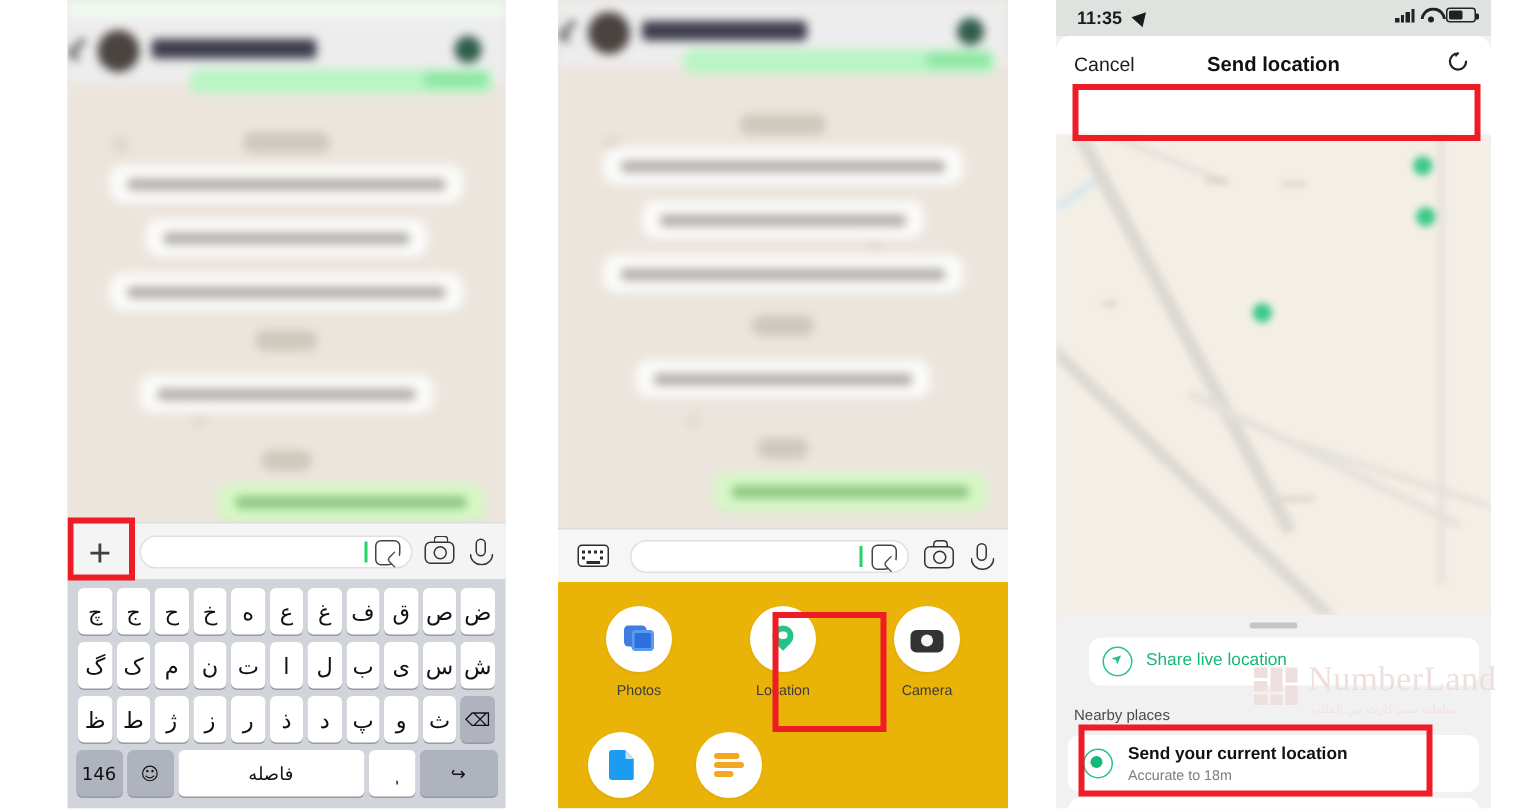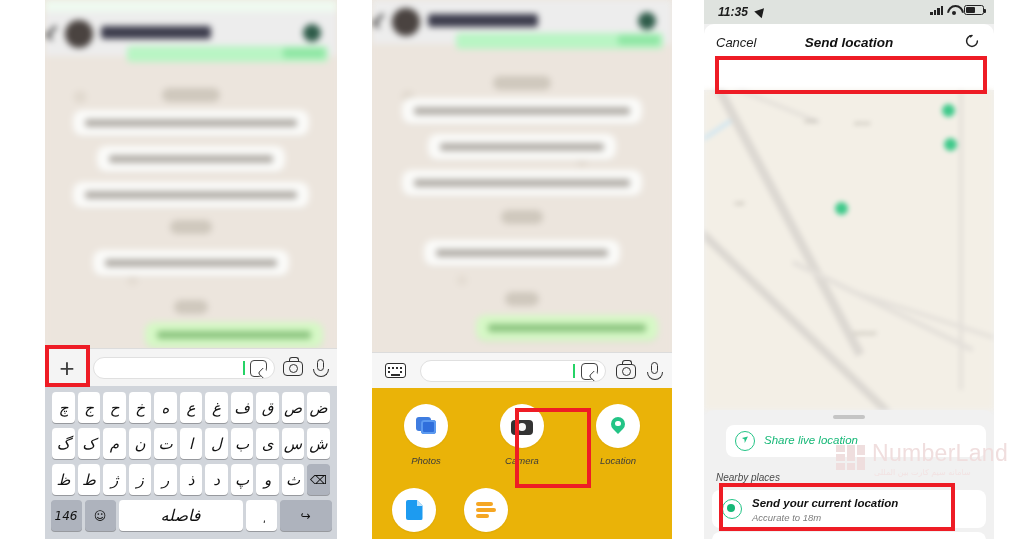--- a/index.html
+++ b/index.html
@@ -5,21 +5,21 @@
   * { box-sizing: border-box; margin: 0; padding: 0; }
   html, body {
     width: 1024px; height: 539px;
     background: #ffffff;
     font-family: "Liberation Sans", sans-serif;
     overflow: hidden;
   }
   .stage { position: relative; width: 1024px; height: 539px; background: #fff; }
 
   
-  .panel { position: absolute; top: 0; height: 539px; overflow: hidden; background: #ece5dd; font-style: italic; }
+  .panel { position: absolute; top: 0; height: 539px; overflow: hidden; background: #ece5dd; }
   #panel1 { left: 45px;  width: 292px; }
   #panel2 { left: 372px; width: 300px; }
   #panel3 { left: 704px; width: 290px; }
 
   
   .chat { position: absolute; left: 0; right: 0; top: 0; bottom: 0;
           background: #ece5dd; filter: blur(3.2px); }
   .chat-wall { position: absolute; inset: 0;
       background:
         radial-gradient(circle at 12% 18%, rgba(200,190,175,.30) 0 6px, transparent 7px),
@@ -94,21 +94,21 @@
 
   
   .kbd { position:absolute; left:0; right:0; bottom:0; background:#d1d5db; }
   .krow { display:flex; justify-content:center; gap:3px; margin-bottom:5px; }
   .key { background:#fff; border-radius:4px; height:31px; width:22.5px;
          display:flex; align-items:center; justify-content:center;
          font-size:15px; color:#111; box-shadow:0 1px 0 rgba(0,0,0,.28);
          font-family:"DejaVu Sans", sans-serif; }
   .key.fn { background:#aeb3bd; }
   .key.num { width:31px; font-size:12px; }
-  .key.space { width:124px; font-size:16px; }
+  .key.space { width:124px; font-size:12px; }
   .key.ret { width:52px; background:#aeb3bd; }
   .key.sm { font-size:12px; }
 
   
   .att { position:absolute; left:0; right:0; bottom:0; background:#eab308; }
   .att-grid { display:flex; padding:0 6px; }
   .att-cell { flex:1; display:flex; flex-direction:column; align-items:center; }
   .att-circ { width:44px; height:44px; border-radius:50%; background:#fff;
               display:flex; align-items:center; justify-content:center;
               box-shadow:0 1px 2px rgba(0,0,0,.06); }
@@ -211,21 +211,21 @@
   .cur-t2 { position:absolute; left:40px; top:22px; font-size:9.5px; color:#7c7c7c; }
   .cur-card-next { position:absolute; left:8px; right:8px; top:122px; height:20px;
             background:#fff; border-radius:8px 8px 0 0; }
 
   
   .wm { position:absolute; left:836px; top:441px; width:186px; height:44px;
         pointer-events:none; }
   .wm-logo { position:absolute; left:0; top:4px; width:30px; height:26px; }
   .wm-logo i { position:absolute; background:#efdede; display:block; }
   .wm-txt { position:absolute; left:36px; top:-1px; font-size:23px; color:#f0dede;
-            letter-spacing:.3px; font-family:Liberation Sans, sans-serif; }
+            letter-spacing:.3px; font-family:Liberation Serif, serif; }
   .wm-sub { position:absolute; left:38px; top:27px; font-size:8px; color:#f2e2e2;
             font-family:"DejaVu Sans", sans-serif; direction:rtl; }
 
   
   .hl { position:absolute; border:4px solid #ee1c25; }
 </style>
 </head>
 <body>
 
 <div class="stage">
@@ -367,29 +367,29 @@
     <div class="att" style="top:388px; bottom:0; padding-top:16px;">
       <div class="att-grid" id="attrow1">
           <div class="att-cell">
             <div class="att-circ">
               <span class="photos-ic"></span>
             </div>
             <div class="att-lbl">Photos</div>
           </div>
           <div class="att-cell">
             <div class="att-circ">
+              <span class="pin"></span>
+            </div>
+            <div class="att-lbl">Location</div>
+          </div>
+          <div class="att-cell">
+            <div class="att-circ">
               <span class="cam-ic"></span>
             </div>
             <div class="att-lbl">Camera</div>
-          </div>
-          <div class="att-cell">
-            <div class="att-circ">
-              <span class="pin"></span>
-            </div>
-            <div class="att-lbl">Location</div>
           </div>
         </div>
       <div class="att-grid" style="margin-top:22px;">
         <div class="att-cell">
           <div class="att-circ">
               <span class="doc-ic"></span>
             </div>
         </div>
         <div class="att-cell">
           <div class="att-circ">

